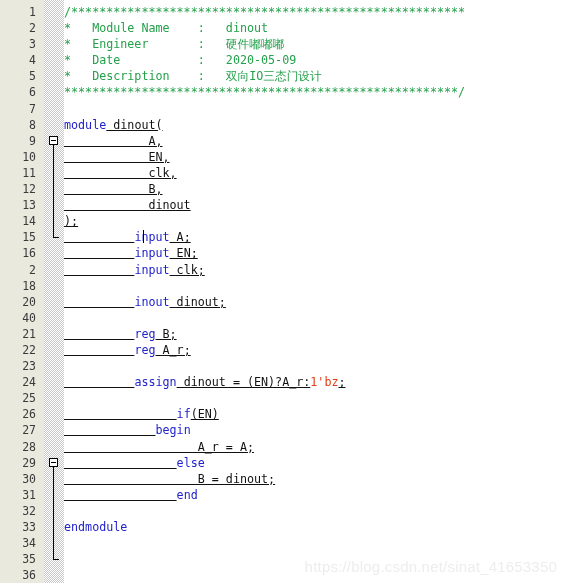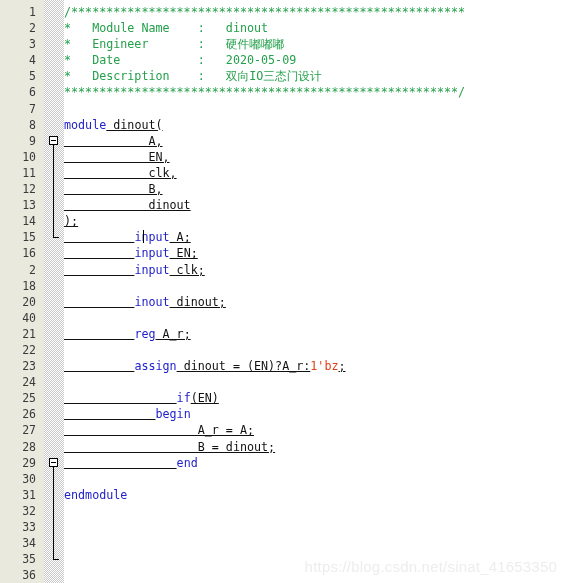--- a/index.html
+++ b/index.html
@@ -199,27 +199,29 @@
       <div class="linerow"><span class="plain">            clk,</span></div>
       <div class="linerow"><span class="plain">            B,</span></div>
       <div class="linerow"><span class="plain">            dinout</span></div>
       <div class="linerow"><span class="plain">);</span></div>
       <div class="linerow"><span class="plain">          </span><span class="kw">input</span><span class="plain"> A;</span></div>
       <div class="linerow"><span class="plain">          </span><span class="kw">input</span><span class="plain"> EN;</span></div>
       <div class="linerow"><span class="plain">          </span><span class="kw">input</span><span class="plain"> clk;</span></div>
       <div class="linerow">&nbsp;</div>
       <div class="linerow"><span class="plain">          </span><span class="kw">inout</span><span class="plain"> dinout;</span></div>
       <div class="linerow">&nbsp;</div>
+      <div class="linerow"><span class="plain">          </span><span class="kw">reg</span><span class="plain"> B;</span></div>
       <div class="linerow"><span class="plain">          </span><span class="kw">reg</span><span class="plain"> A_r;</span></div>
       <div class="linerow">&nbsp;</div>
       <div class="linerow"><span class="plain">          </span><span class="kw">assign</span><span class="plain"> dinout = (EN)?A_r:</span><span class="num">1'bz</span><span class="plain">;</span></div>
       <div class="linerow">&nbsp;</div>
       <div class="linerow"><span class="plain">                </span><span class="kw">if</span><span class="plain">(EN)</span></div>
       <div class="linerow"><span class="plain">             </span><span class="kw">begin</span></div>
       <div class="linerow"><span class="plain">                   A_r = A;</span></div>
+      <div class="linerow"><span class="plain">                </span><span class="kw">else</span></div>
       <div class="linerow"><span class="plain">                   B = dinout;</span></div>
       <div class="linerow"><span class="plain">                </span><span class="kw">end</span></div>
       <div class="linerow">&nbsp;</div>
       <div class="linerow"><span class="kw">endmodule</span></div>
     </div>
 
   <div id="markers">
       <div class="foldbox" style="left: 49px; top: 135.8px;"></div>
       <div class="foldline" style="left: 53px; top: 144.8px; height: 92.6px;"></div>
       <div class="foldfoot" style="left: 53px; top: 237.4px; width: 6px;"></div>

